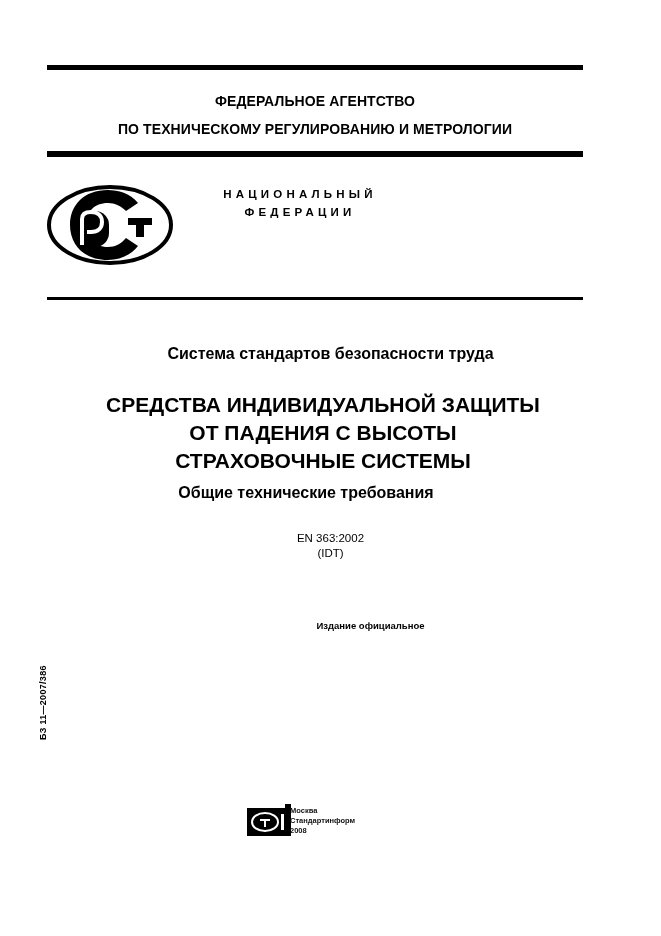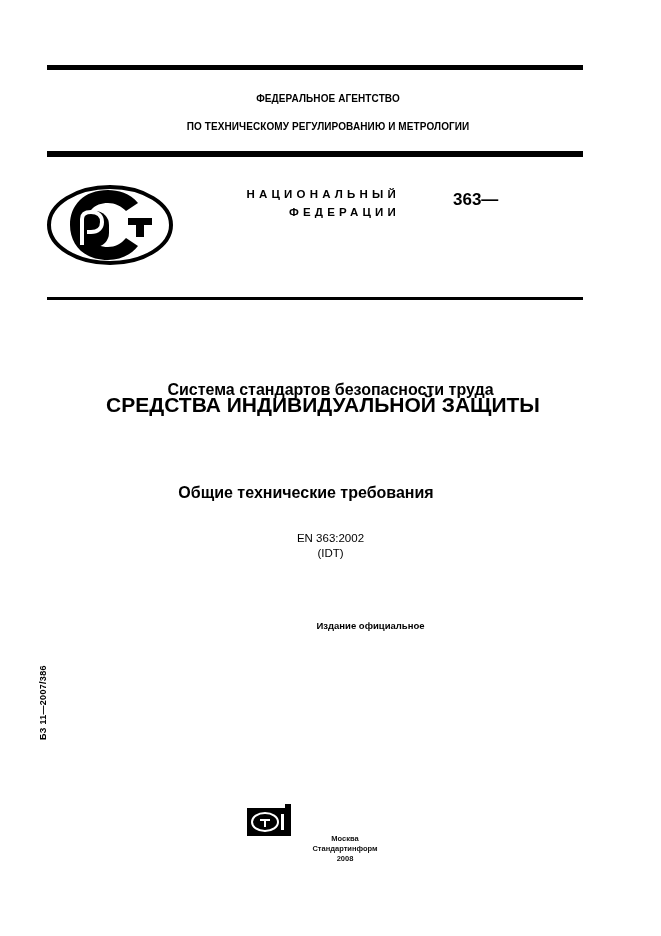--- a/index.html
+++ b/index.html
@@ -1,32 +1,32 @@
 <!DOCTYPE html>
 <html><head>
 <meta charset="utf-8">
 <style>
   html, body { margin: 0; padding: 0; background: #ffffff; }
   body { width: 661px; height: 936px; position: relative; overflow: hidden;
          font-family: "Liberation Sans", sans-serif; color: #000; }
   .abs { position: absolute; }
   .rule { position: absolute; left: 47px; width: 536px; background: #000; }
-  .agency { left: 60px; width: 536px; font-size: 10px; font-weight: bold; text-align: center; letter-spacing: 0.1px; }
-  .natstd { left: 200px; width: 200px; text-align: right; font-weight: bold; font-size: 11.5px;
+  .agency { left: 47px; width: 536px; font-size: 14px; font-weight: bold; text-align: center; letter-spacing: 0.1px; }
+  .natstd { left: 200px; width: 200px; text-align: center; font-weight: bold; font-size: 11.5px;
             letter-spacing: 4.2px; line-height: 17.5px; }
   .gost { left: 453px; font-weight: bold; font-size: 21px; line-height: 27px; }
   .gost-sm { font-size: 17px; }
   .series { left: 0; width: 661px; font-size: 16px; font-weight: bold; text-align: center; }
   .title { left: 0; width: 646px; font-size: 21px; font-weight: bold; text-align: center; line-height: 28px; }
   .subtitle { left: 0; width: 612px; font-size: 16px; font-weight: bold; text-align: center; }
   .en { left: 0; width: 661px; font-size: 11.5px; font-weight: normal; text-align: center; line-height: 15px; }
   .edition { left: 0; width: 661px; font-size: 9.5px; font-weight: bold; text-align: center; margin-left: 40px; }
   .sidecode { left: 38px; top: 740px; width: 110px; height: 14px; font-size: 9px; font-weight: bold;
               transform: rotate(-90deg); transform-origin: left top; white-space: nowrap; letter-spacing: 0.3px; }
-  .pub { left: 290px; width: 110px; font-size: 7.5px; font-weight: bold; text-align: center; line-height: 10px; color: #111; margin-top: 28px; }
+  .pub { left: 290px; width: 110px; font-size: 7.5px; font-weight: bold; text-align: left; line-height: 10px; color: #111; }
 </style>
 </head>
 <body>
 
 <div class="rule" style="top:65px;height:5px;"></div>
 <div class="abs agency" style="top:93px;">ФЕДЕРАЛЬНОЕ АГЕНТСТВО</div>
 <div class="abs agency" style="top:121px;">ПО ТЕХНИЧЕСКОМУ РЕГУЛИРОВАНИЮ И МЕТРОЛОГИИ</div>
 <div class="rule" style="top:151px;height:6px;"></div>
 
 <div class="abs" style="left:46px;top:183px;width:130px;height:84px;">
@@ -44,28 +44,29 @@
     <rect x="90" y="35" width="8" height="19" fill="#000"></rect>
   </svg>
 </div>
 
 <div class="abs natstd" style="top:186px;">
   <div>НАЦИОНАЛЬНЫЙ</div>
   <div>ФЕДЕРАЦИИ</div>
 </div>
 
 <div class="abs gost" style="top:186px;">
-  <div class="gost-sm">363—</div>
 </div>
 
 <div class="rule" style="top:297px;height:3px;"></div>
 
-<div class="abs series" style="top:345px;margin-top:36px;">Система стандартов безопасности труда</div>
+<div class="abs series" style="top:345px;">Система стандартов безопасности труда</div>
 <div class="abs title" style="top:391px;">
   <div>СРЕДСТВА ИНДИВИДУАЛЬНОЙ ЗАЩИТЫ</div>
+  <div>ОТ ПАДЕНИЯ С ВЫСОТЫ</div>
+  <div>СТРАХОВОЧНЫЕ СИСТЕМЫ</div>
 </div>
 <div class="abs subtitle" style="top:484px;">Общие технические требования</div>
 
 <div class="abs en" style="top:531px;">
   <div>EN 363:2002</div>
   <div>(IDT)</div>
 </div>
 
 <div class="abs edition" style="top:620px;">Издание официальное</div>
 

